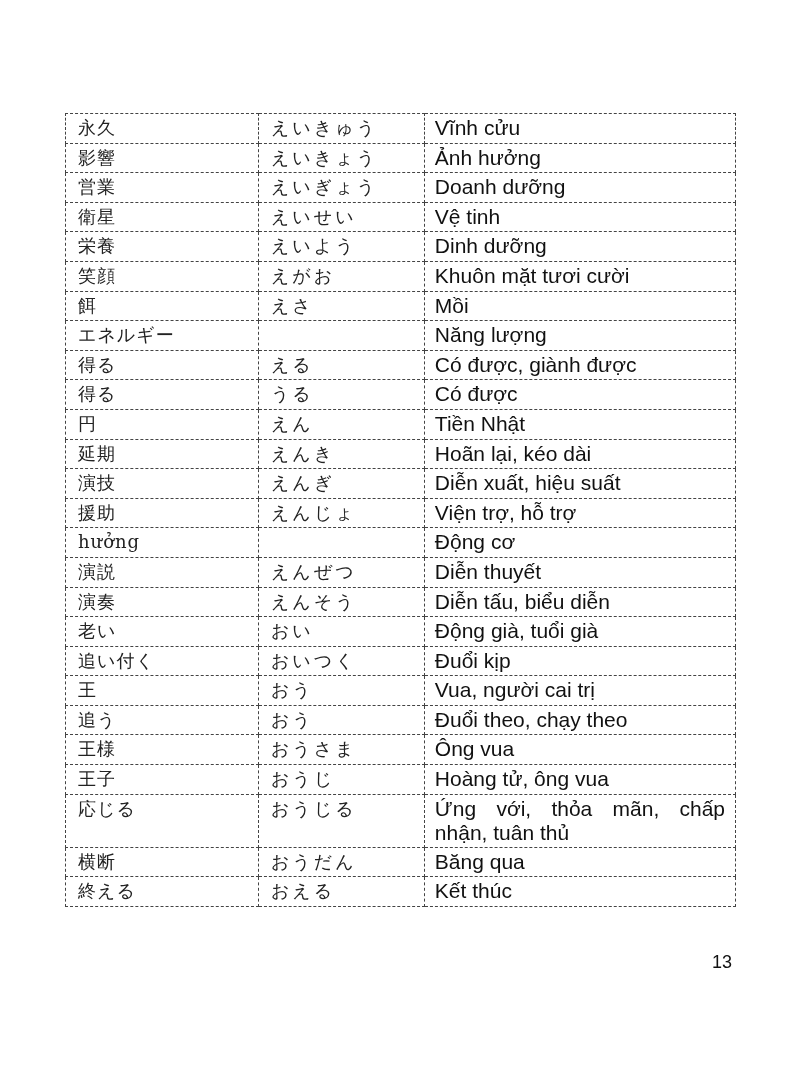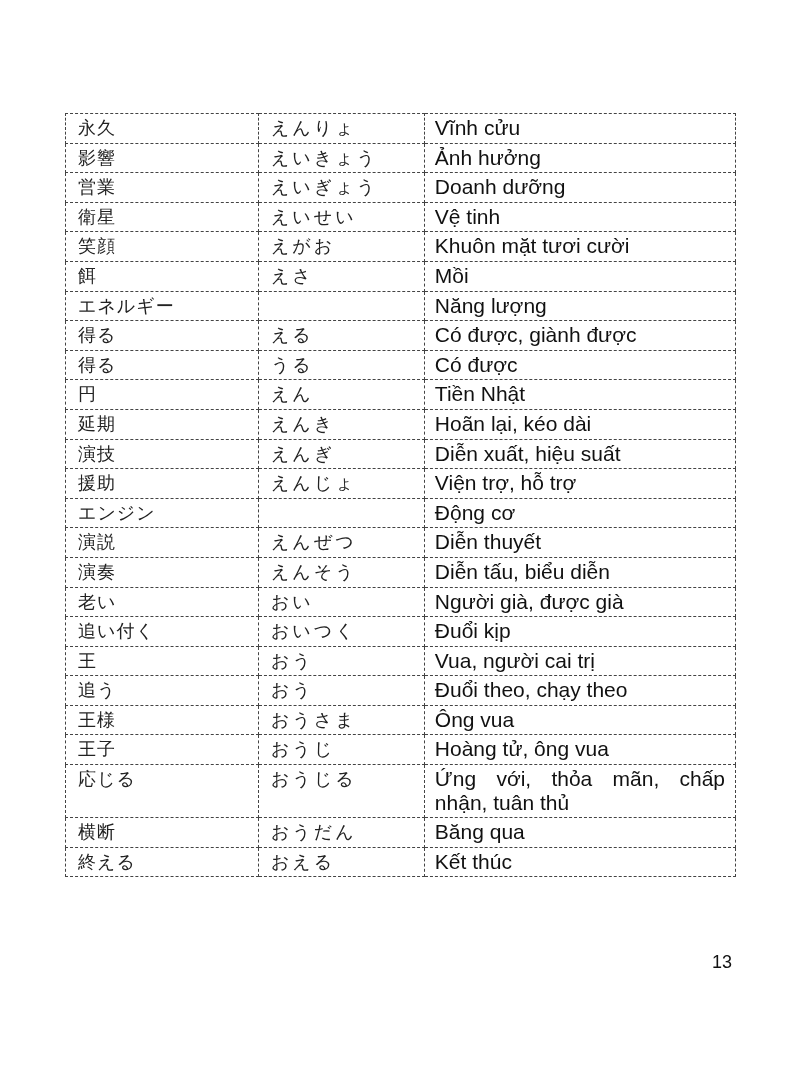--- a/index.html
+++ b/index.html
@@ -70,39 +70,44 @@
 
 <table class="vocab-table">
   <colgroup>
     <col class="col-kanji">
     <col class="col-kana">
     <col class="col-meaning">
   </colgroup>
   <tbody>
     <tr>
         <td class="jp">永久</td>
-        <td class="jp kana">えんりょ</td>
+        <td class="jp kana">えいきゅう</td>
         <td class="vi">Vĩnh cửu</td>
       </tr>
     <tr>
         <td class="jp">影響</td>
         <td class="jp kana">えいきょう</td>
         <td class="vi">Ảnh hưởng</td>
       </tr>
     <tr>
         <td class="jp">営業</td>
         <td class="jp kana">えいぎょう</td>
         <td class="vi">Doanh dưỡng</td>
       </tr>
     <tr>
         <td class="jp">衛星</td>
         <td class="jp kana">えいせい</td>
         <td class="vi">Vệ tinh</td>
       </tr>
     <tr>
+        <td class="jp">栄養</td>
+        <td class="jp kana">えいよう</td>
+        <td class="vi">Dinh dưỡng</td>
+      </tr>
+    <tr>
         <td class="jp">笑顔</td>
         <td class="jp kana">えがお</td>
         <td class="vi">Khuôn mặt tươi cười</td>
       </tr>
     <tr>
         <td class="jp">餌</td>
         <td class="jp kana">えさ</td>
         <td class="vi">Mồi</td>
       </tr>
     <tr>
@@ -134,38 +139,38 @@
         <td class="jp">演技</td>
         <td class="jp kana">えんぎ</td>
         <td class="vi">Diễn xuất, hiệu suất</td>
       </tr>
     <tr>
         <td class="jp">援助</td>
         <td class="jp kana">えんじょ</td>
         <td class="vi">Viện trợ, hỗ trợ</td>
       </tr>
     <tr>
-        <td class="jp">エンジン</td>
+        <td class="jp">hưởng</td>
         <td class="jp kana"></td>
         <td class="vi">Động cơ</td>
       </tr>
     <tr>
         <td class="jp">演説</td>
         <td class="jp kana">えんぜつ</td>
         <td class="vi">Diễn thuyết</td>
       </tr>
     <tr>
         <td class="jp">演奏</td>
         <td class="jp kana">えんそう</td>
         <td class="vi">Diễn tấu, biểu diễn</td>
       </tr>
     <tr>
         <td class="jp">老い</td>
         <td class="jp kana">おい</td>
-        <td class="vi">Người già, được già</td>
+        <td class="vi">Động già, tuổi già</td>
       </tr>
     <tr>
         <td class="jp">追い付く</td>
         <td class="jp kana">おいつく</td>
         <td class="vi">Đuổi kịp</td>
       </tr>
     <tr>
         <td class="jp">王</td>
         <td class="jp kana">おう</td>
         <td class="vi">Vua, người cai trị</td>

